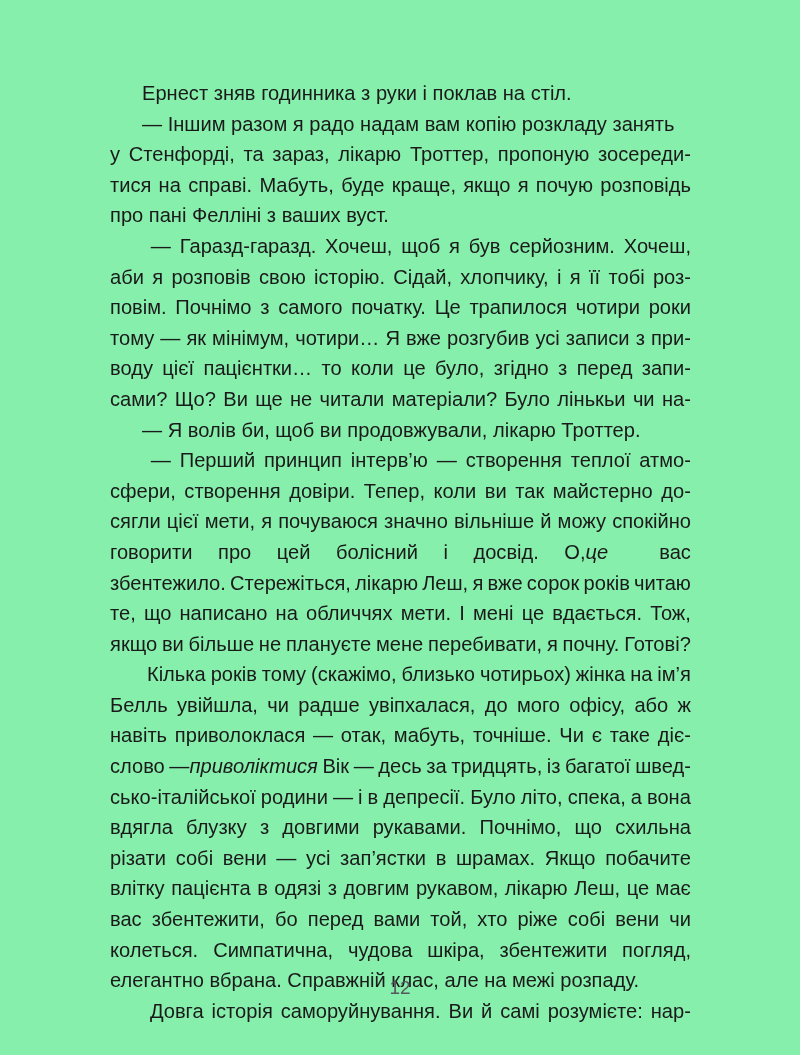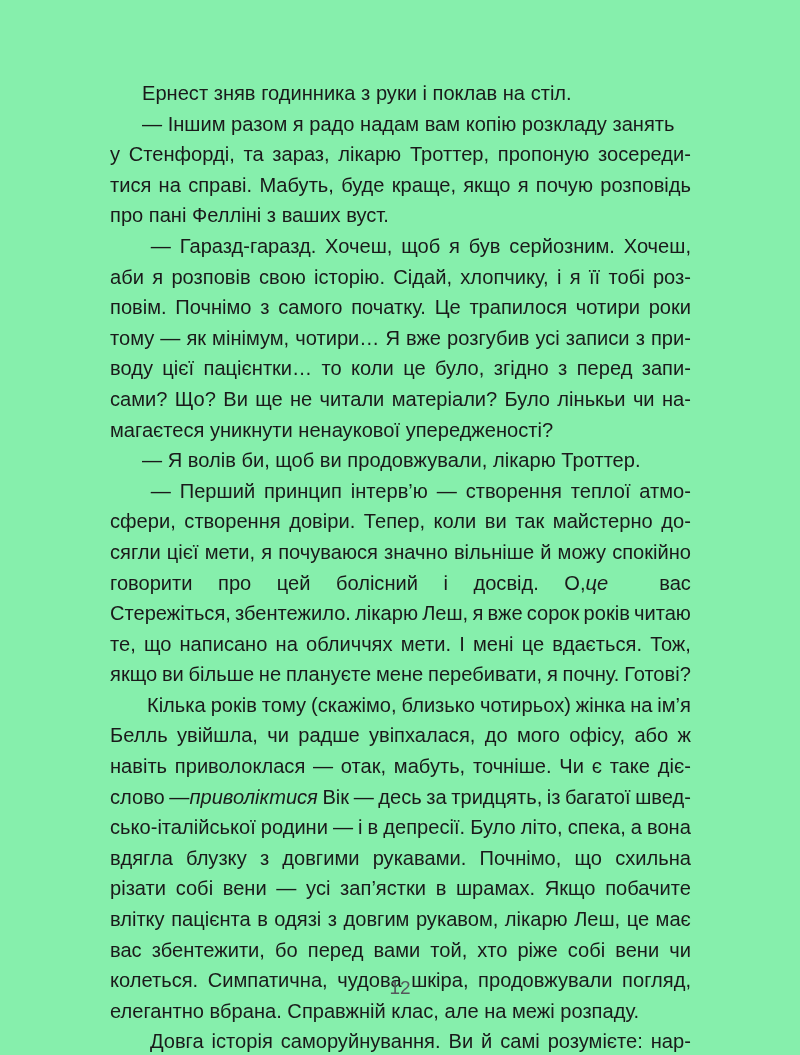--- a/index.html
+++ b/index.html
@@ -180,21 +180,20 @@
         <span class="w"><span>Ви</span></span>
         <span class="w"><span>ще</span></span>
         <span class="w"><span>не</span></span>
         <span class="w"><span>читали</span></span>
         <span class="w"><span>матеріали?</span></span>
         <span class="w"><span>Було</span></span>
         <span class="w"><span>лінькьи</span></span>
         <span class="w"><span>чи</span></span>
         <span class="w"><span>на-</span></span>
       </div>
-      <div class="ln flush"><span>магаєтеся уникнути ненаукової упередженості?</span></div>
       <div class="ln flush"><span class="dashind"></span><span>—  Я волів би, щоб ви продовжували, лікарю Троттер.</span></div>
       <div class="ln just">
         <span class="w"><span class="dashind"></span></span>
         <span class="w"><span>—</span></span>
         <span class="w"><span>Перший</span></span>
         <span class="w"><span>принцип</span></span>
         <span class="w"><span>інтерв’ю</span></span>
         <span class="w"><span>—</span></span>
         <span class="w"><span>створення</span></span>
         <span class="w"><span>теплої</span></span>
@@ -228,22 +227,22 @@
         <span class="w"><span>про</span></span>
         <span class="w"><span>цей</span></span>
         <span class="w"><span>болісний</span></span>
         <span class="w"><span>і</span></span>
         <span class="w"><span>досвід.</span></span>
         <span class="w"><span>О,</span><i>це</i></span>
         <span class="w"><span></span></span>
         <span class="w"><span>вас</span></span>
       </div>
       <div class="ln just">
+        <span class="w"><span>збентежило.</span></span>
         <span class="w"><span>Стережіться,</span></span>
-        <span class="w"><span>збентежило.</span></span>
         <span class="w"><span>лікарю</span></span>
         <span class="w"><span>Леш,</span></span>
         <span class="w"><span>я</span></span>
         <span class="w"><span>вже</span></span>
         <span class="w"><span>сорок</span></span>
         <span class="w"><span>років</span></span>
         <span class="w"><span>читаю</span></span>
       </div>
       <div class="ln just">
         <span class="w"><span>те,</span></span>
@@ -377,21 +376,21 @@
         <span class="w"><span>ріже</span></span>
         <span class="w"><span>собі</span></span>
         <span class="w"><span>вени</span></span>
         <span class="w"><span>чи</span></span>
       </div>
       <div class="ln just">
         <span class="w"><span>колеться.</span></span>
         <span class="w"><span>Симпатична,</span></span>
         <span class="w"><span>чудова</span></span>
         <span class="w"><span>шкіра,</span></span>
-        <span class="w"><span>продовжували</span></span>
+        <span class="w"><span>збентежити</span></span>
         <span class="w"><span>погляд,</span></span>
       </div>
       <div class="ln flush"><span>елегантно вбрана. Справжній клас, але на межі розпаду.</span></div>
       <div class="ln just">
         <span class="w"><span class="ind"></span></span>
         <span class="w"><span>Довга</span></span>
         <span class="w"><span>історія</span></span>
         <span class="w"><span>саморуйнування.</span></span>
         <span class="w"><span>Ви</span></span>
         <span class="w"><span>й</span></span>

